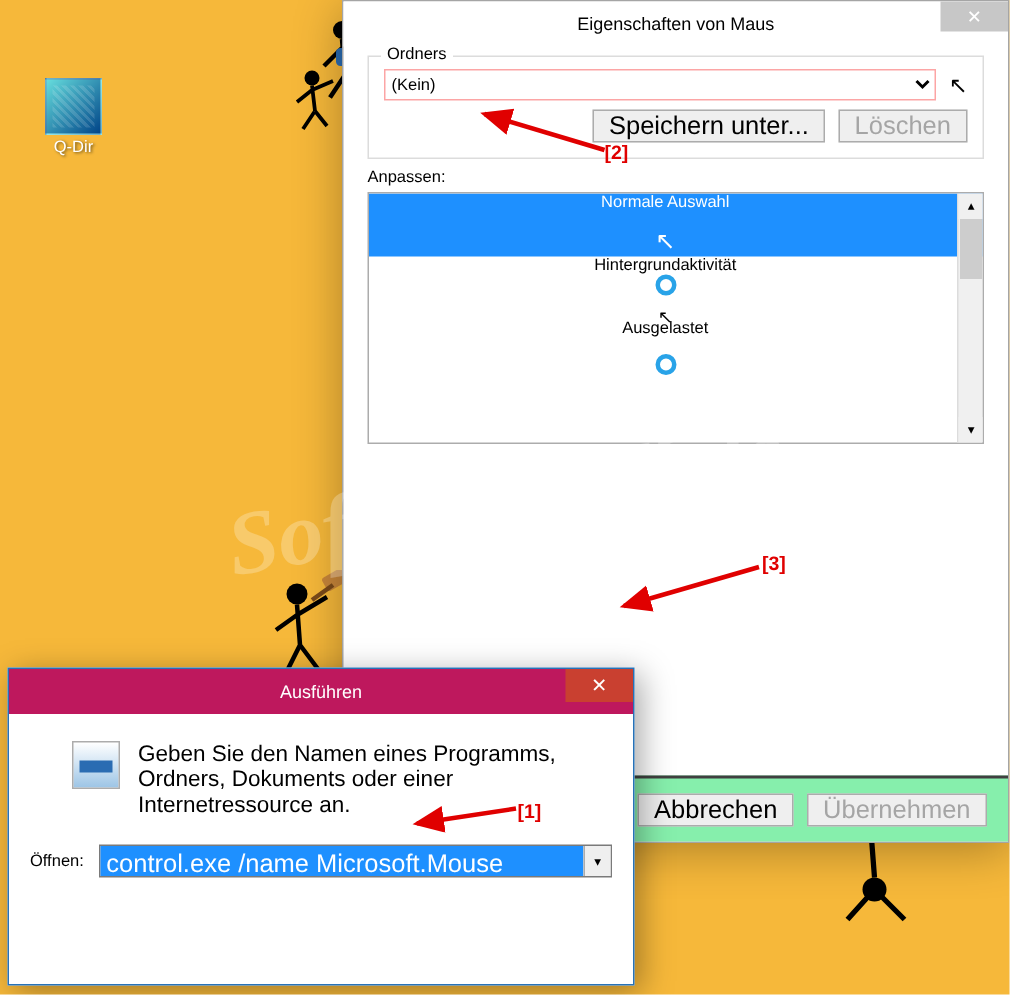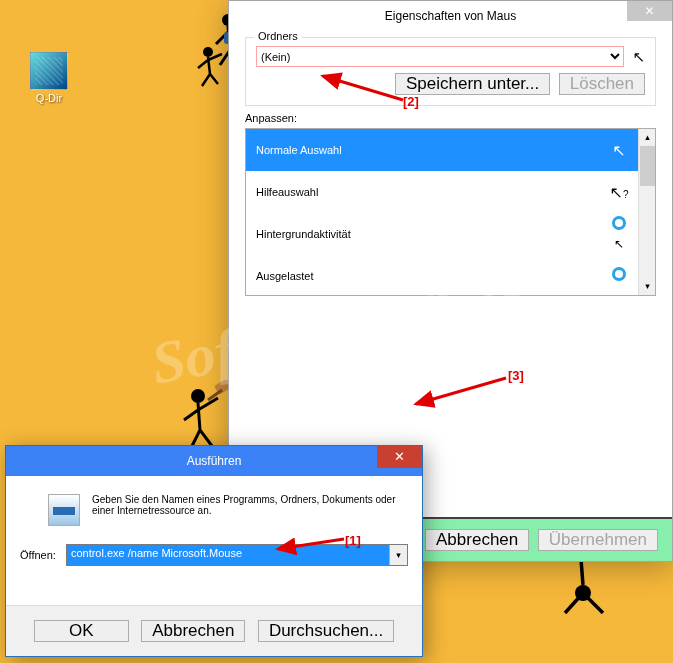--- a/index.html
+++ b/index.html
@@ -35,48 +35,48 @@
 
 .btn-row { text-align: right; margin-top: 6px; }
 .btn { display:inline-block; min-width: 86px; height: 22px; font-size: 17px; border: 1px solid #acacac; background:#efefef; padding:0 10px; cursor:pointer; margin-left:4px; }
 .btn:disabled, .btn.disabled { color:#a5a5a5; cursor:default; }
 
 .listbox { border:1px solid #acacac; height: 168px; overflow:hidden; position:relative; margin-top:2px; }
 .list-scroll { position:absolute; right:0; top:0; width:17px; height:100%; background:#f0f0f0; border-left:1px solid #dcdcdc; }
 .scroll-thumb{ position:absolute; top:17px; width:15px; left:1px; height:40px; background:#cdcdcd; }
 .scroll-btn { position:absolute; width:17px; height:17px; background:#f0f0f0; text-align:center; font-size:9px; line-height:17px; left:0; }
 .scroll-btn.up{top:0;} .scroll-btn.dn{bottom:0;}
-.list-item { height:42px; display:flex; align-items:center; justify-content:space-between; padding:0 24px 0 10px; font-size:11px; border-bottom: none; }
+.list-item { height:42px; display:flex; align-items:center; justify-content:space-between; padding:0 24px 0 10px; font-size:11px; border-bottom: none; flex-direction: column; }
 .list-item.sel { background:#1e90ff; color:white; }
 .cursor-preview { width:24px; text-align:center; font-size:16px; color:#000; }
 .list-item.sel .cursor-preview { color:#fff; }
 .ring { width:14px; height:14px; border:3px solid #29a3e8; border-radius:50%; display:inline-block; }
 
 .checkbox-row { display:flex; align-items:center; margin-top:8px; font-size:11px; }
 .checkbox-row input { margin-right:4px; }
 .highlight { border:2px solid #e00000; padding: 1px 4px; }
 
 .action-col { margin-top:6px; text-align:right; }
 .action-col .btn { display:block; margin-left:auto; margin-bottom:6px; min-width:140px; }
 
 .dlg-buttons { border-top:2px solid #404040; padding:10px 14px; text-align:right; background:#86efac; position:absolute; bottom:0; left:0; right:0; }
 .dlg-buttons .btn { min-width:80px; }
 
 
 .dlg-run { position:absolute; left:5px; top:445px; width:418px; height:212px; background:#fff; border:1px solid #2672b8; box-shadow:4px 4px 20px rgba(0,0,0,0.35); z-index:20; }
-.run-title { height:30px; background:#3b82f6; color:#fff; display:flex; align-items:center; position:relative; }
+.run-title { height:30px; background:#be185d; color:#fff; display:flex; align-items:center; position:relative; }
 .run-title-text { margin:0 auto; font-size:12px; }
 .run-close { position:absolute; right:0; top:0; width:45px; height:22px; background:#c94030; color:white; text-align:center; line-height:22px; font-size:13px; cursor:pointer; }
 .run-body { padding: 18px 14px 10px 14px; }
-.run-desc { display:flex; align-items:flex-start; font-size:10px; margin-bottom:18px;padding-left:28px; }
+.run-desc { display:flex; align-items:flex-start; font-size:15px; margin-bottom:18px;padding-left:28px; }
 .run-icon { width:32px; height:32px; margin-right:12px; flex-shrink:0; border:1px solid #acacac; background:linear-gradient(#fff,#9dc5e6); position:relative; }
 .run-icon::after { content:''; position:absolute; left:4px; right:4px; top:12px; height:8px; background:#2a6cb2; }
 .open-row { display:flex; align-items:center; gap:10px; font-size:11px; }
 .run-input { flex:1; display:flex; border:1px solid #7a7a7a; height:22px; }
-.run-input-text { flex:1; padding:2px 4px; background:#1e90ff; color:#fff; font-size:11px; }
+.run-input-text { flex:1; padding:2px 4px; background:#1e90ff; color:#fff; font-size:17px; }
 .run-input-arrow { width:18px; text-align:center; background:#efefef; border-left:1px solid #acacac; font-size:9px; line-height:20px; }
 .run-buttons { border-top:1px solid #dcdcdc; padding:14px; text-align:center; background:#f0f0f0; position:absolute; bottom:0; left:0; right:0; }
 .run-buttons .btn { min-width:95px; margin:0 4px; }
 
 
 .annot { position:absolute; color:#e00000; font-weight:bold; font-size:13px; z-index:50; pointer-events:none; }
 .arrow-svg { position:absolute; z-index:49; pointer-events:none; }
 
 .cursor-free { position:absolute; font-size:18px; z-index:40; }
 
@@ -135,24 +135,20 @@
       </div>
     </div>
 
     <span class="group-title-plain">Anpassen:</span>
     <div class="listbox">
       <div class="list-item sel">
         <span>Normale Auswahl</span>
         <span class="cursor-preview">↖</span>
       </div>
       <div class="list-item">
-        <span>Hilfeauswahl</span>
-        <span class="cursor-preview">↖<span style="font-size:10px;">?</span></span>
-      </div>
-      <div class="list-item">
         <span>Hintergrundaktivität</span>
         <span class="cursor-preview"><span class="ring"></span><span style="font-size:12px;">↖</span></span>
       </div>
       <div class="list-item">
         <span>Ausgelastet</span>
         <span class="cursor-preview"><span class="ring"></span></span>
       </div>
       <div class="list-scroll">
         <div class="scroll-btn up">▴</div>
         <div class="scroll-thumb"></div>
@@ -180,25 +176,20 @@
       <div class="run-icon"></div>
       <span>Geben Sie den Namen eines Programms, Ordners, Dokuments oder einer Internetressource an.</span>
     </div>
     <div class="open-row">
       <span>Öffnen:</span>
       <div class="run-input">
         <div class="run-input-text">control.exe /name Microsoft.Mouse</div>
         <div class="run-input-arrow">▾</div>
       </div>
     </div>
-  </div>
-  <div class="run-buttons">
-    <button class="btn">OK</button>
-    <button class="btn">Abbrechen</button>
-    <button class="btn">Durchsuchen...</button>
   </div>
 </div>
 
 <div class="annot" style="top:533px; left:345px;">[1]</div>
 <svg class="arrow-svg" style="top:533px; left:272px;" width="76" height="22">
     <defs>
       <marker id="ah1" markerWidth="8" markerHeight="8" refX="6" refY="3" orient="auto">
         <path d="M0,0 L7,3 L0,6 Z" fill="#e00000"></path>
       </marker>
     </defs>

